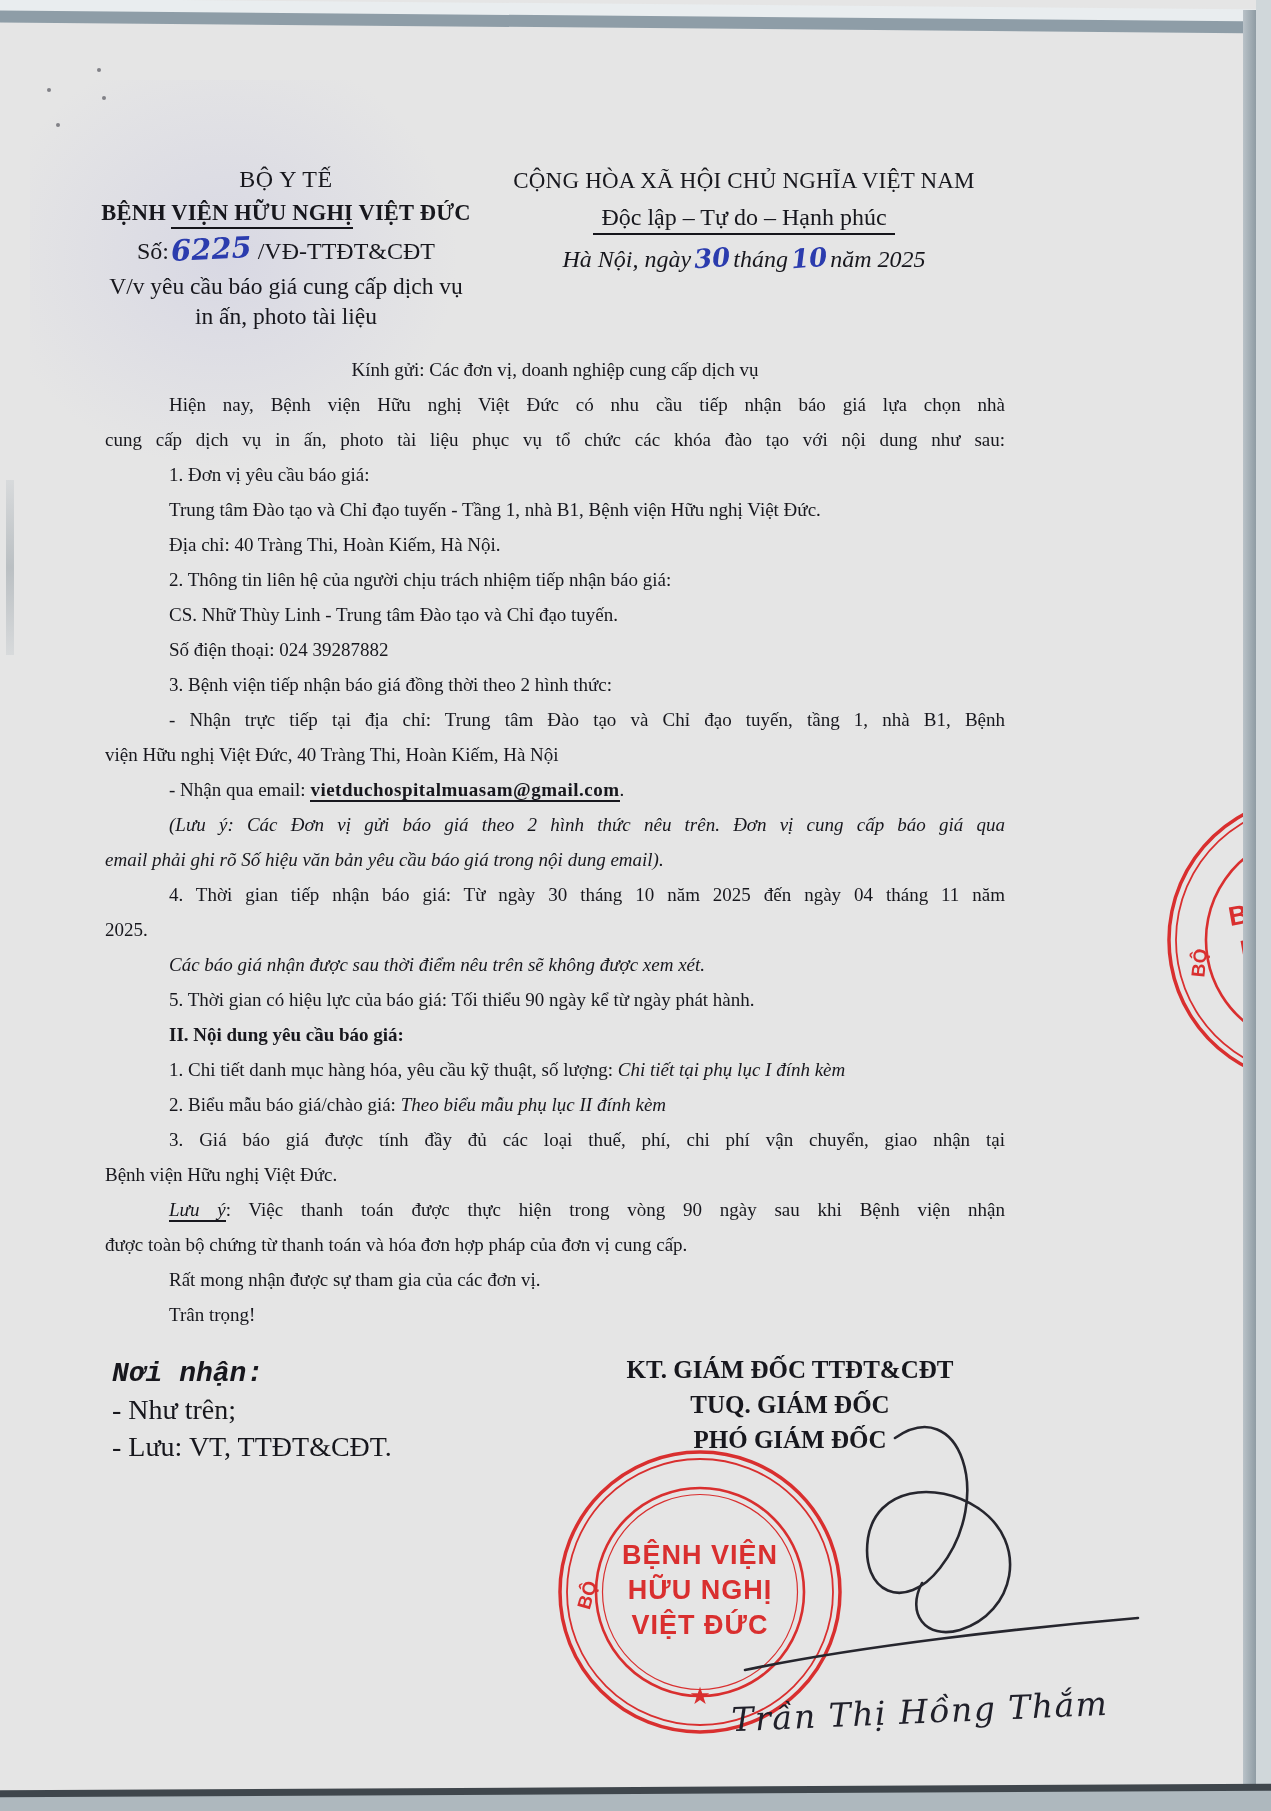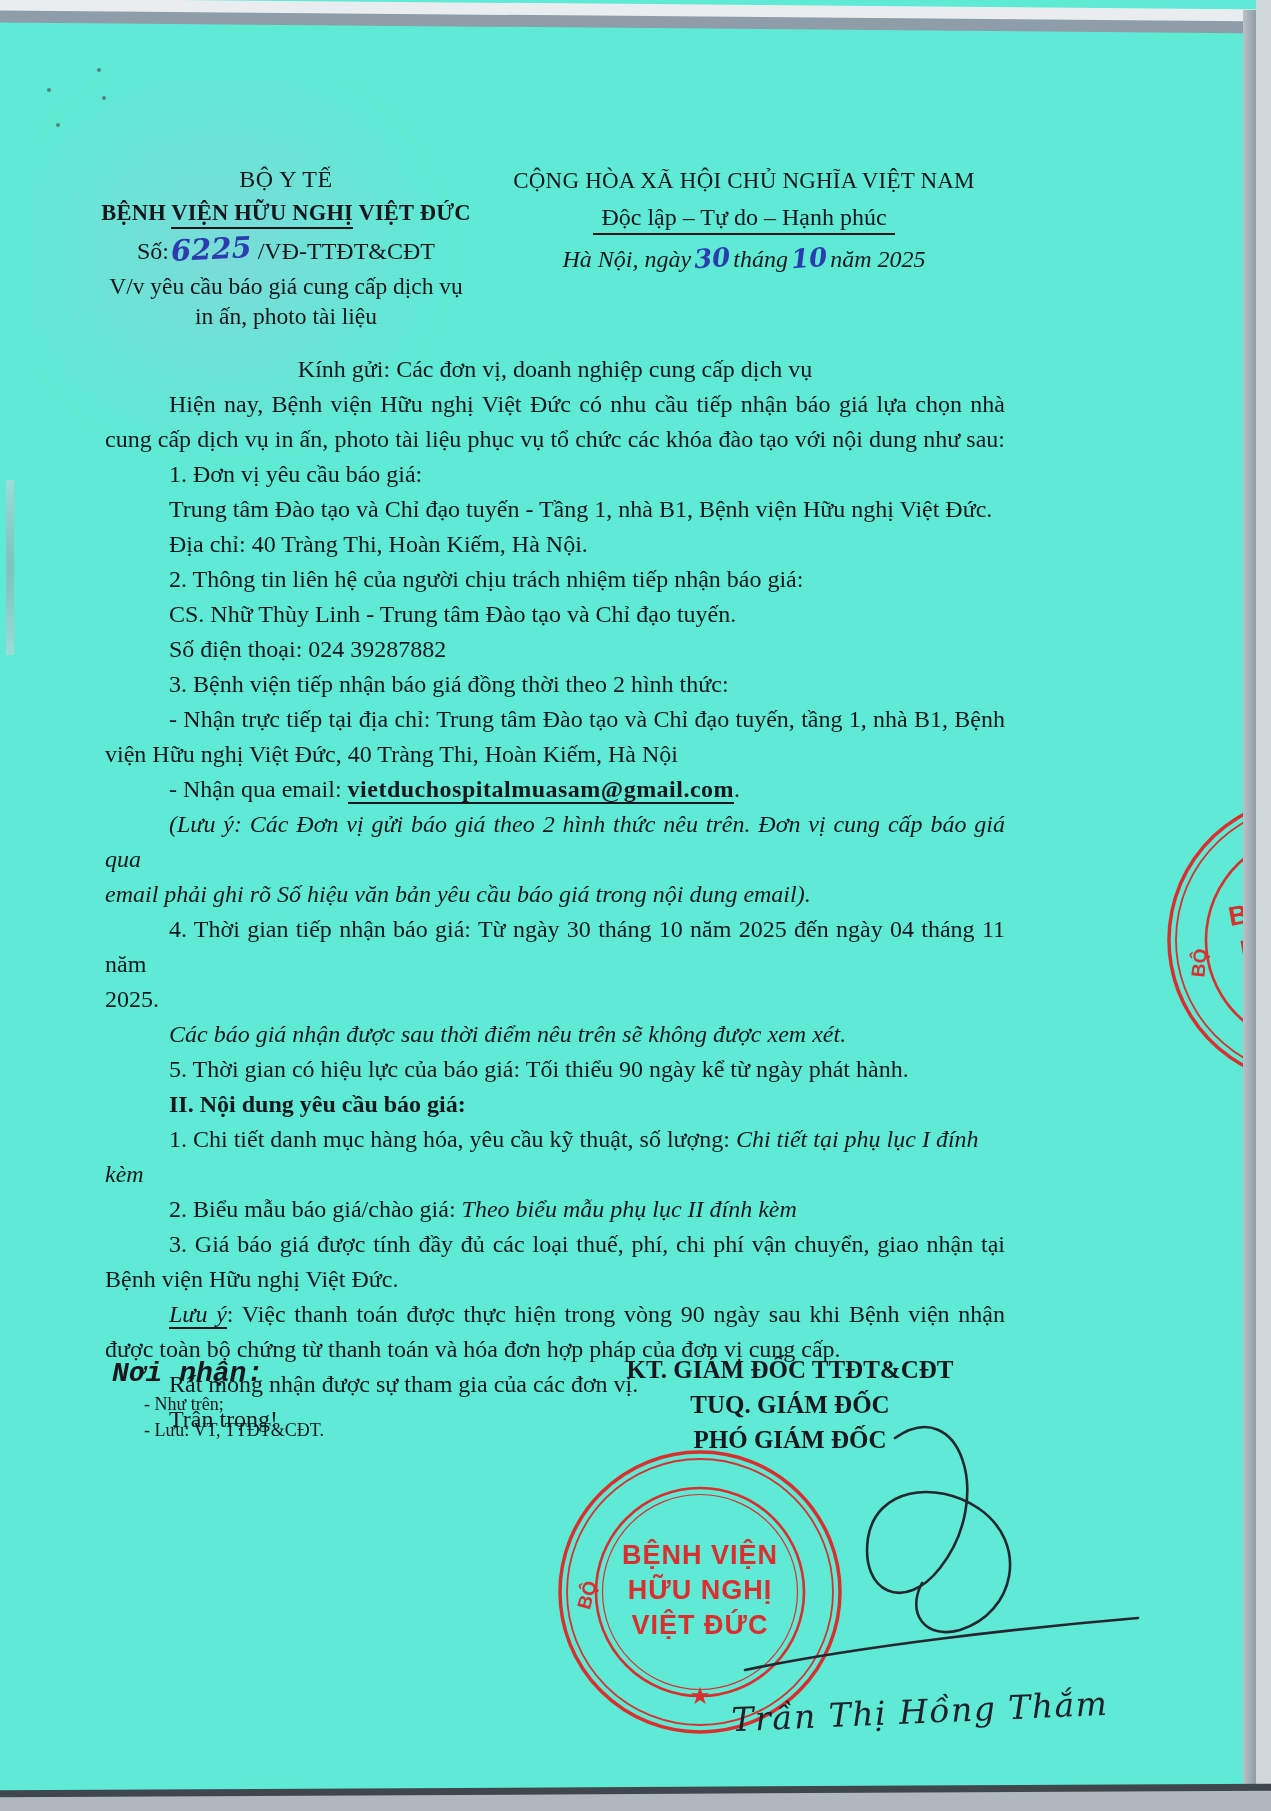--- a/index.html
+++ b/index.html
@@ -1,16 +1,16 @@
 <!DOCTYPE html>
 <html><head>
 <meta charset="utf-8">
 <style>
   html,body{margin:0;padding:0;background:#aeb8be;}
-  .page{position:relative;width:1271px;height:1811px;background:#5eead4;overflow:hidden;
+  .page{position:relative;width:1271px;height:1811px;background:#e5e5e5;overflow:hidden;
         font-family:"Liberation Serif","DejaVu Serif",serif;color:#17171d;}
   
   .band-top{position:absolute;left:-12px;top:16px;width:1300px;height:12px;background:#8e9da7;
             transform:rotate(.5deg);z-index:6;}
   .band-top-light{position:absolute;left:-12px;top:4px;width:1300px;height:13px;background:#e9edef;
             transform:rotate(.5deg);z-index:6;}
   .band-bottom{position:absolute;left:-12px;top:1787px;width:1300px;height:9px;background:#3f464c;
             transform:rotate(-.3deg);z-index:6;}
   .band-bottom-fill{position:absolute;left:-12px;top:1794px;width:1300px;height:24px;background:#aeb8be;
             transform:rotate(-.3deg);z-index:6;}
@@ -32,33 +32,33 @@
           font-size:29px;display:inline-block;transform:rotate(-3deg);margin:0 6px 0 2px;}
   .subject{font-size:23.5px;margin-top:5px;line-height:30px;}
   .hdr-right{position:absolute;left:505px;top:168px;width:478px;text-align:center;z-index:3;}
   .national{font-size:23px;font-weight:normal;letter-spacing:.2px;}
   .motto{font-size:24px;font-weight:normal;margin-top:10px;}
   .motto .u2{border-bottom:2.5px solid #15151b;padding:0 8px 3px 8px;}
   .dateline{font-size:24px;font-style:italic;margin-top:12px;}
   .hw-sm{font-family:"DejaVu Serif",serif;font-weight:bold;color:#2b3cae;font-size:26px;
          display:inline-block;transform:rotate(-4deg);margin:0 3px;}
   
-  .content{position:absolute;left:105px;top:352px;width:900px;font-size:24px;line-height:35px;z-index:3;}
+  .content{position:absolute;left:105px;top:352px;width:900px;font-size:19px;line-height:35px;z-index:3;}
   .ln{min-height:35px;}
   .center{text-align:center;}
   .ind{text-indent:64px;}
   .jl{text-align:justify;text-align-last:justify;}
   .b{font-weight:bold;}
   .it{font-style:italic;}
   .biu{font-weight:normal;font-style:italic;border-bottom:2px solid #17171d;}
   .email{font-weight:bold;border-bottom:2.5px solid #17171d;letter-spacing:.5px;}
   
   .recipients{position:absolute;left:112px;top:1358px;z-index:3;}
   .rec-title{font-size:28px;font-weight:bold;font-style:italic;font-family:Liberation Mono, monospace;}
-  .rec-item{font-size:18px;margin-top:5px;margin-left:32px;}
+  .rec-item{font-size:28px;margin-top:5px;}
   .sig-block{position:absolute;left:555px;top:1352px;width:470px;text-align:center;
              font-size:25px;font-weight:bold;line-height:35px;z-index:4;}
   .signer-name{position:absolute;left:700px;top:1692px;width:440px;text-align:center;z-index:5;
              font-family:"DejaVu Serif",serif;font-style:italic;font-size:33px;letter-spacing:1.5px;
              color:#20202a;transform:rotate(-2.5deg);}
   .stamp-main{position:absolute;left:548px;top:1442px;z-index:2;}
   .stamp-edge{position:absolute;left:1152px;top:788px;z-index:1;}
   .signature{position:absolute;left:720px;top:1408px;z-index:4;}
   .stamp-txt{font-family:"Liberation Sans","DejaVu Sans",sans-serif;font-weight:bold;}
 </style>

